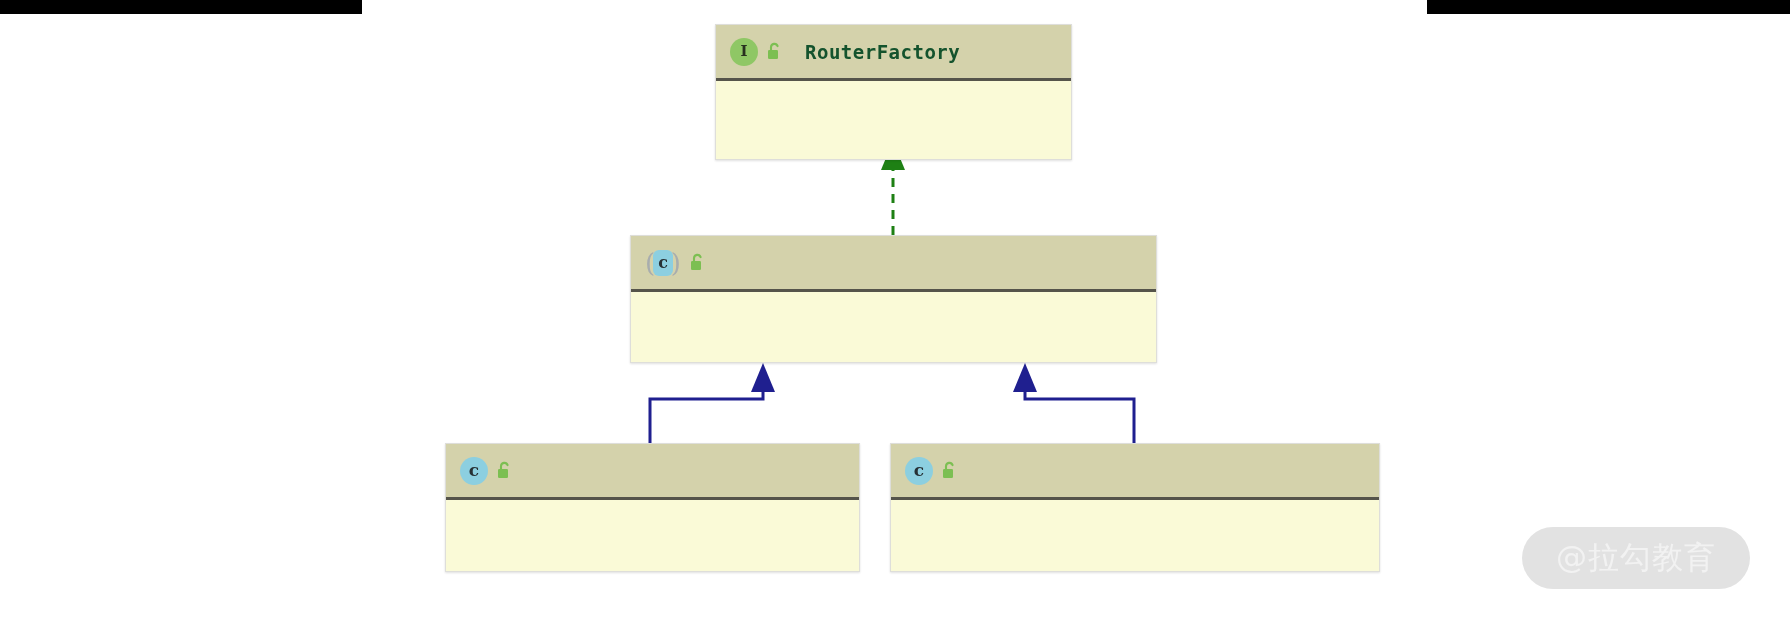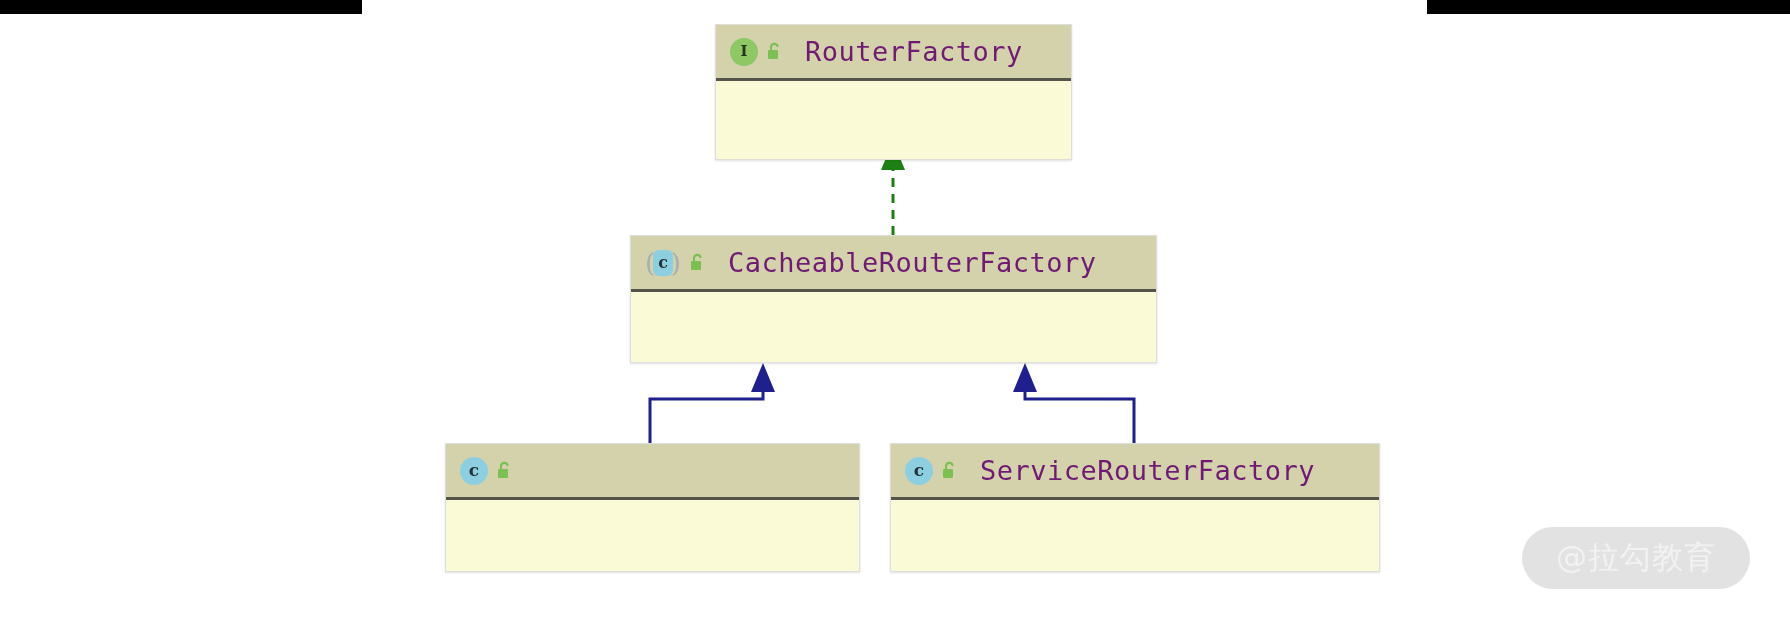--- a/index.html
+++ b/index.html
@@ -45,24 +45,25 @@
     padding-left: 14px;
     overflow: hidden;
     white-space: nowrap;
   }
   .uml-body {
     box-sizing: border-box;
     background: #fafad7;
   }
   .uml-title {
     font-family: "DejaVu Sans Mono", "Liberation Mono", monospace;
-    font-size: 27px;
-    color: #701a75;
+    font-size: 19px;
+    color: #14532d;
     letter-spacing: 0.5px;
     margin-left: 22px;
+    font-weight: bold;
   }
 
   
   .icon-wrap {
     position: relative;
     display: inline-flex;
     align-items: center;
     justify-content: center;
     flex: 0 0 auto;
   }
@@ -220,21 +221,20 @@
           <span class="square">c</span>
           <span class="paren">)</span>
         </span>
       </span>
       <span class="ico-lock">
         <svg width="18" height="20" viewBox="0 0 18 20" xmlns="http://www.w3.org/2000/svg">
           <path d="M6 8 V5.2 a3.4 3.4 0 0 1 6.6 -1.1" stroke="#7cbf52" stroke-width="2.1" fill="none" stroke-linecap="round"></path>
           <rect x="3" y="8" width="10" height="9" rx="1.3" fill="#7cbf52"></rect>
         </svg>
       </span>
-      <span class="uml-title">CacheableRouterFactory</span>
     </div>
     <div class="uml-body" style="height:69px;"></div>
   </div>
 
   <div class="uml-node" id="node-tag-router-factory" style="left:445px; top:443px; width:415px; height:129px;">
     <div class="uml-header">
       <span class="icon-wrap">
         <span class="ico-class">c</span>
       </span>
       <span class="ico-lock">
@@ -251,21 +251,20 @@
     <div class="uml-header">
       <span class="icon-wrap">
         <span class="ico-class">c</span>
       </span>
       <span class="ico-lock">
         <svg width="18" height="20" viewBox="0 0 18 20" xmlns="http://www.w3.org/2000/svg">
           <path d="M6 8 V5.2 a3.4 3.4 0 0 1 6.6 -1.1" stroke="#7cbf52" stroke-width="2.1" fill="none" stroke-linecap="round"></path>
           <rect x="3" y="8" width="10" height="9" rx="1.3" fill="#7cbf52"></rect>
         </svg>
       </span>
-      <span class="uml-title">ServiceRouterFactory</span>
     </div>
     <div class="uml-body" style="height:70px;"></div>
   </div>
 
   <div id="watermark">
     <span class="wm-text">@拉勾教育</span>
   </div>
 
 </div>
 

